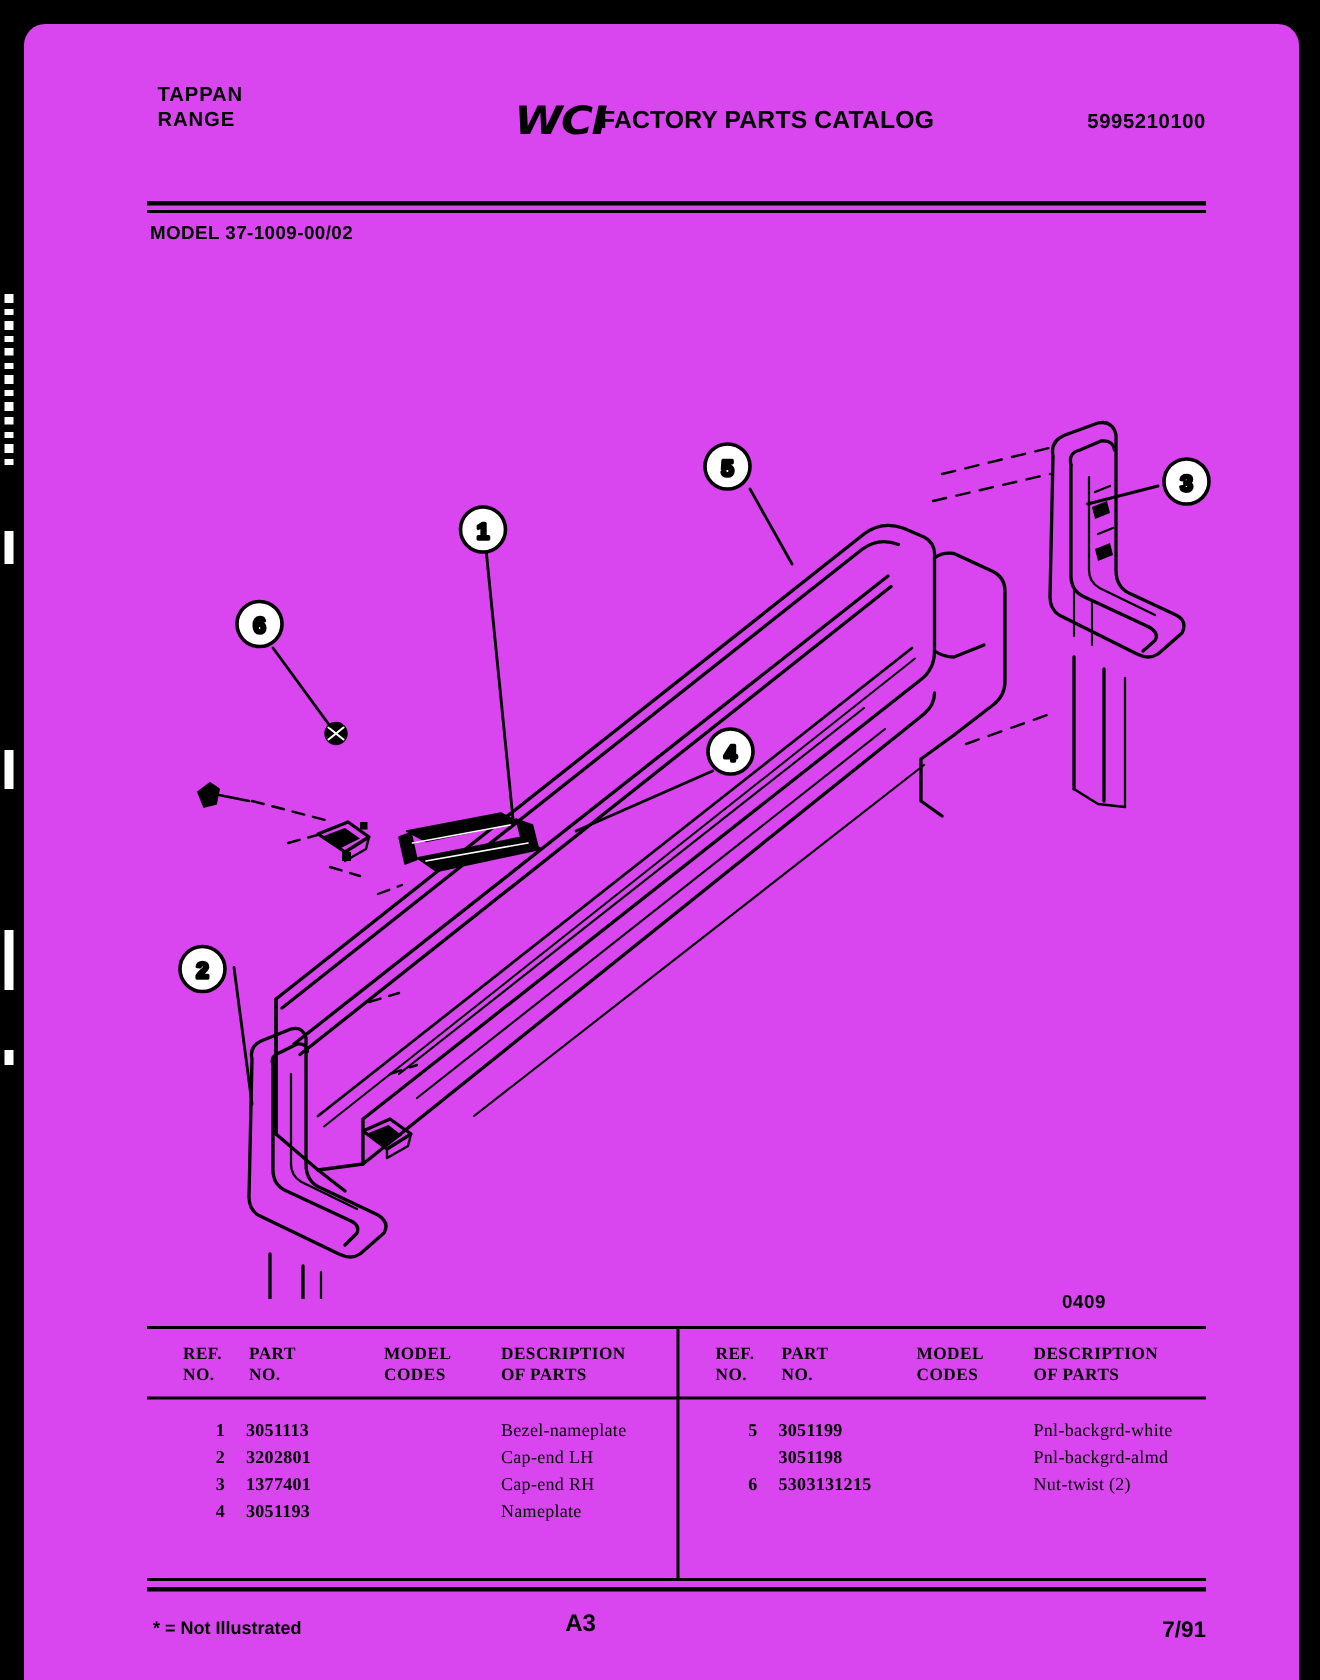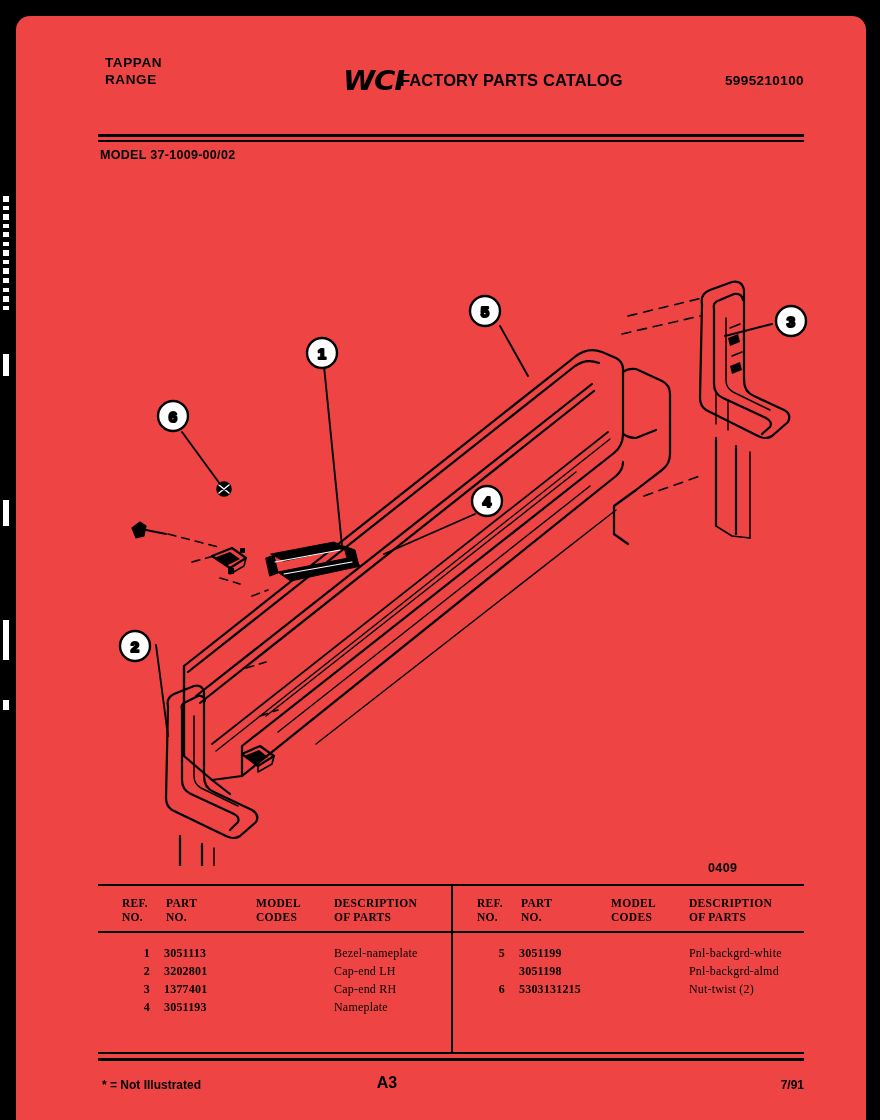--- a/index.html
+++ b/index.html
@@ -16,21 +16,21 @@
     font-family: "Liberation Sans", sans-serif;
   }
 
   
   #page {
     position: absolute;
     left: 16px;
     top: 16px;
     width: 850px;
     height: 1104px;
-    background: #ef4444;
+    background: #d946ef;
     border-top-left-radius: 14px;
     border-top-right-radius: 14px;
     overflow: hidden;
   }
   
   .fleck {
     position: absolute;
     background: #ffffff;
     left: 3px;
     width: 6px;
@@ -194,21 +194,21 @@
   .foot-page {
     position: absolute;
     left: 0; top: 1058px; width: 742px;
     text-align: center;
     font-size: 16px; font-weight: bold;
     color: #000;
   }
   .foot-date {
     position: absolute;
     right: 62px; top: 1062px;
-    font-size: 12px; font-weight: bold;
+    font-size: 15px; font-weight: bold;
     color: #000;
   }
 
   
   .callout-text {
     font-family: "Liberation Sans", sans-serif;
     font-size: 15px;
     font-weight: bold;
     text-anchor: middle;
     fill: #000;

